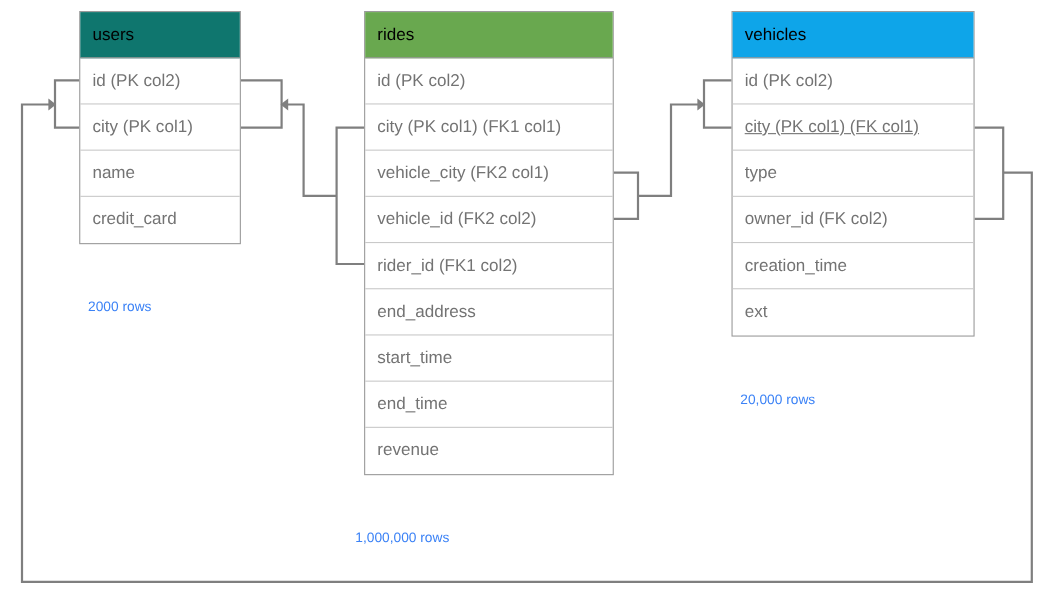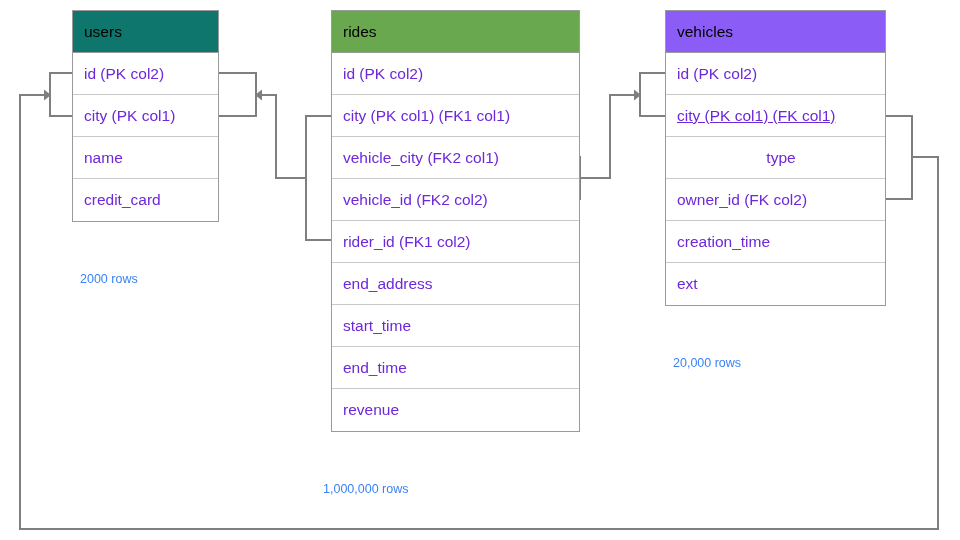--- a/index.html
+++ b/index.html
@@ -44,21 +44,21 @@
     border-bottom: 1px solid #9a9a9a;
     white-space: nowrap;
     overflow: hidden;
   }
   .entity-field {
     box-sizing: border-box;
     height: 42px;
     line-height: 42px;
     padding: 0 0 0 11px;
     font-size: 15.5px;
-    color: #6d28d9;
+    color: #737373;
     border-bottom: 1px solid #c9c9c9;
     white-space: nowrap;
     overflow: hidden;
   }
   .entity-field.last {
     border-bottom: none;
   }
   .row-count {
     position: absolute;
     font-size: 12.5px;
@@ -89,38 +89,38 @@
 
   <div id="entities-layer">
       <div class="entity" style="left: 72px; top: 10px; width: 147px; border-color: rgb(154, 154, 154);">
         <div class="entity-header" style="background: #0f766e; border-bottom-color: rgb(154, 154, 154);">users</div>
         <div class="entity-field" style="border-bottom-color: rgb(201, 201, 201);">id (PK col2)</div>
         <div class="entity-field" style="border-bottom-color: rgb(201, 201, 201);">city (PK col1)</div>
         <div class="entity-field" style="border-bottom-color: rgb(201, 201, 201);">name</div>
         <div class="entity-field last" style="border-bottom-color: rgb(201, 201, 201);">credit_card</div>
       </div>
       <div class="row-count" style="left: 80px; top: 272px;">2000 rows</div>
-      <div class="entity" style="left: 331px; top: 10px; width: 249px; border-color: rgb(154, 154, 154);">
+      <div class="entity" style="left: 331px; top: 10px; width: 227px; border-color: rgb(154, 154, 154);">
         <div class="entity-header" style="background: rgb(105, 168, 79); border-bottom-color: rgb(154, 154, 154);">rides</div>
         <div class="entity-field" style="border-bottom-color: rgb(201, 201, 201);">id (PK col2)</div>
         <div class="entity-field" style="border-bottom-color: rgb(201, 201, 201);">city (PK col1) (FK1 col1)</div>
         <div class="entity-field" style="border-bottom-color: rgb(201, 201, 201);">vehicle_city (FK2 col1)</div>
         <div class="entity-field" style="border-bottom-color: rgb(201, 201, 201);">vehicle_id (FK2 col2)</div>
         <div class="entity-field" style="border-bottom-color: rgb(201, 201, 201);">rider_id (FK1 col2)</div>
         <div class="entity-field" style="border-bottom-color: rgb(201, 201, 201);">end_address</div>
         <div class="entity-field" style="border-bottom-color: rgb(201, 201, 201);">start_time</div>
         <div class="entity-field" style="border-bottom-color: rgb(201, 201, 201);">end_time</div>
         <div class="entity-field last" style="border-bottom-color: rgb(201, 201, 201);">revenue</div>
       </div>
       <div class="row-count" style="left: 323px; top: 482px;">1,000,000 rows</div>
       <div class="entity" style="left: 665px; top: 10px; width: 221px; border-color: rgb(154, 154, 154);">
-        <div class="entity-header" style="background: #8b5cf6; border-bottom-color: rgb(154, 154, 154);">vehicles</div>
+        <div class="entity-header" style="background: #0ea5e9; border-bottom-color: rgb(154, 154, 154);">vehicles</div>
         <div class="entity-field" style="border-bottom-color: rgb(201, 201, 201);">id (PK col2)</div>
         <div class="entity-field" style="border-bottom-color: rgb(201, 201, 201); text-decoration: underline;">city (PK col1) (FK col1)</div>
-        <div class="entity-field" style="border-bottom-color: rgb(201, 201, 201); text-align: center;">type</div>
+        <div class="entity-field" style="border-bottom-color: rgb(201, 201, 201);">type</div>
         <div class="entity-field" style="border-bottom-color: rgb(201, 201, 201);">owner_id (FK col2)</div>
         <div class="entity-field" style="border-bottom-color: rgb(201, 201, 201);">creation_time</div>
         <div class="entity-field last" style="border-bottom-color: rgb(201, 201, 201);">ext</div>
       </div>
       <div class="row-count" style="left: 673px; top: 356px;">20,000 rows</div>
     </div>
 
 </div>
 
 </body></html>

